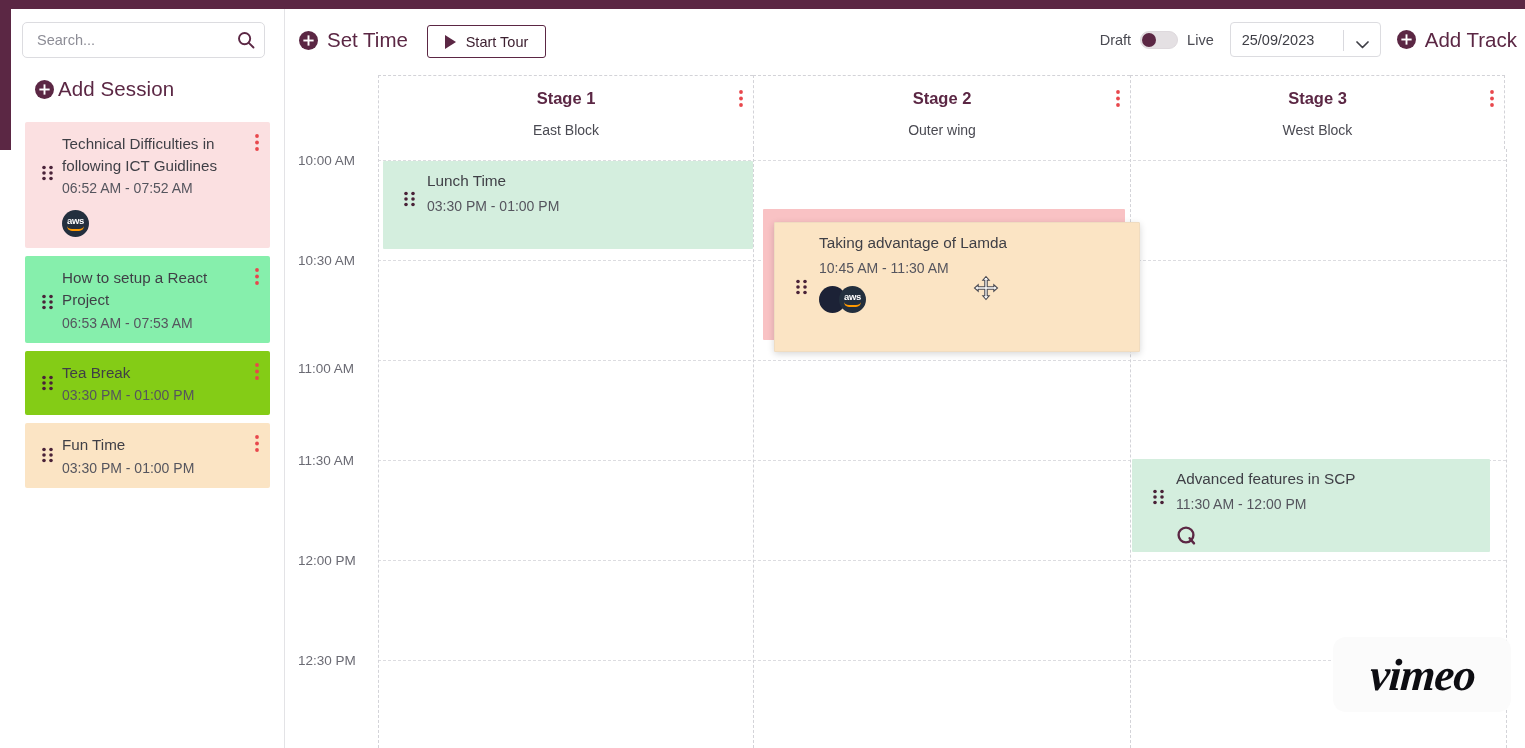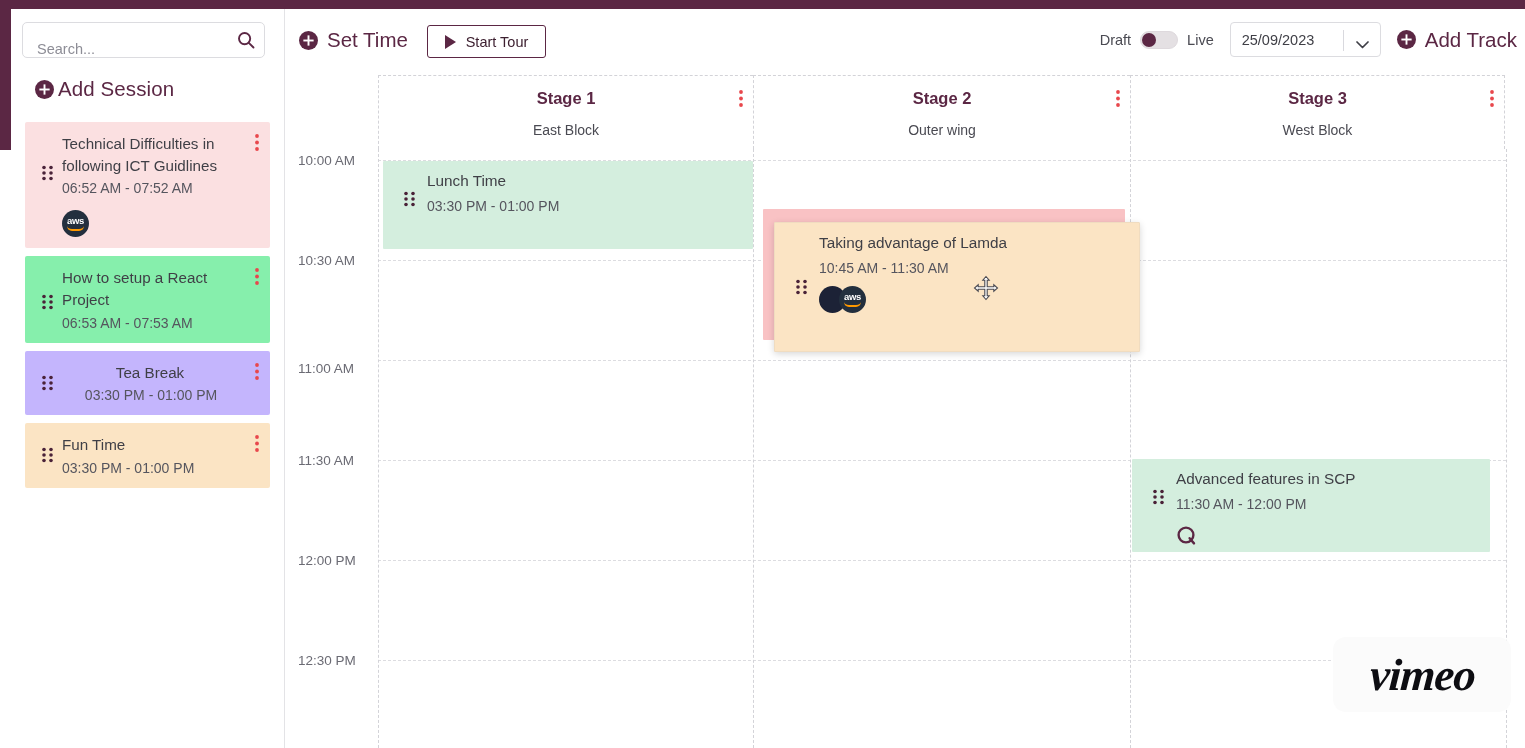--- a/index.html
+++ b/index.html
@@ -46,21 +46,21 @@
   .search-wrap {
     position: absolute;
     left: 11px; top: 13px;
     width: 243px; height: 36px;
     border: 1px solid #dcdce0;
     border-radius: 5px;
     background: #fff;
   }
   .search-input {
     position: absolute;
-    left: 12px; top: 9px;
+    left: 12px; top: 0;
     width: 190px; height: 34px;
     border: none; outline: none;
     background: transparent;
     font-family: "Liberation Sans", sans-serif;
     font-size: 14.5px;
     color: #6f6f78;
   }
   .search-input::placeholder { color: #8d8d96; opacity: 1; }
   .search-icon {
     position: absolute;
@@ -465,21 +465,21 @@
               <circle cx="9" cy="13.5" r="1.8" fill="#4a2238"></circle>
             </svg></span>
           <div class="session-title">How to setup a React Project</div>
           <div class="session-time">06:53 AM - 07:53 AM</div>
           <span class="kebab"><svg width="4" height="17" viewBox="0 0 4 17">
               <circle cx="2" cy="2" r="1.9" fill="#e8474c"></circle>
               <circle cx="2" cy="8.5" r="1.9" fill="#e8474c"></circle>
               <circle cx="2" cy="15" r="1.9" fill="#e8474c"></circle>
             </svg></span>
         </div>
-        <div class="session-card" style="background: #c4b5fd; text-align: center;">
+        <div class="session-card" style="background: #84cc16;">
           <span class="drag-dots" style="top: 24px;"><svg width="11" height="16" viewBox="0 0 11 16">
               <circle cx="2" cy="2.5" r="1.8" fill="#4a2238"></circle>
               <circle cx="9" cy="2.5" r="1.8" fill="#4a2238"></circle>
               <circle cx="2" cy="8" r="1.8" fill="#4a2238"></circle>
               <circle cx="9" cy="8" r="1.8" fill="#4a2238"></circle>
               <circle cx="2" cy="13.5" r="1.8" fill="#4a2238"></circle>
               <circle cx="9" cy="13.5" r="1.8" fill="#4a2238"></circle>
             </svg></span>
           <div class="session-title">Tea Break</div>
           <div class="session-time">03:30 PM - 01:00 PM</div>

